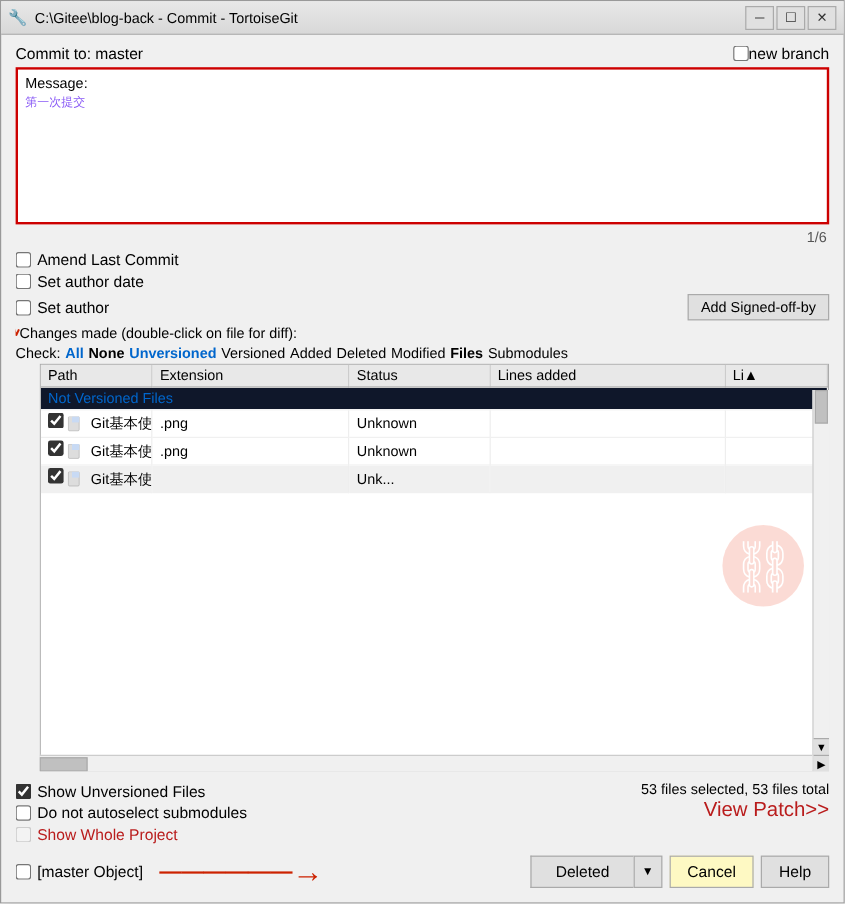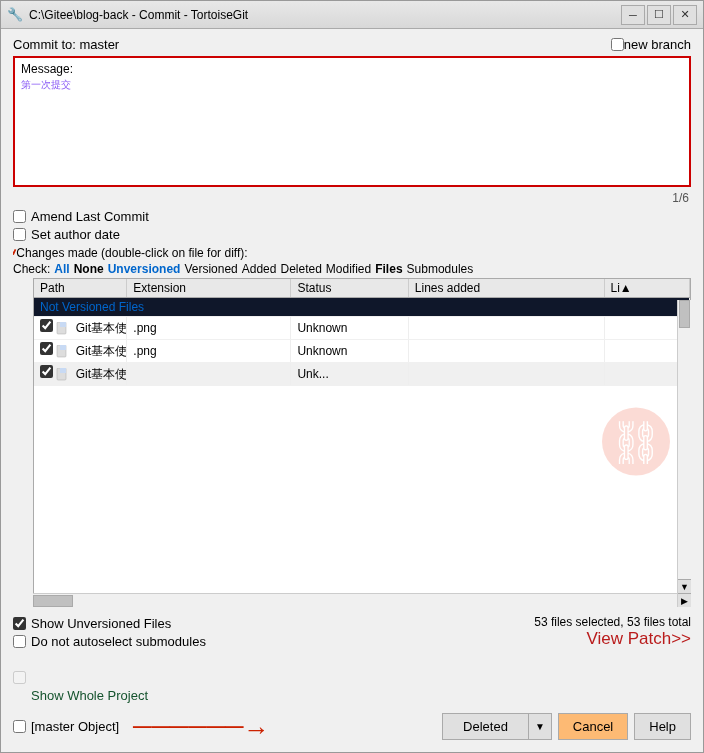--- a/index.html
+++ b/index.html
@@ -278,21 +278,21 @@
     .btn-commit-arrow {
       background: #e0e0e0;
       border: 1px solid #aaa;
       padding: 5px 6px;
       cursor: pointer;
       font-size: 10px;
       display: flex;
       align-items: center;
     }
     .btn-cancel {
-      background: #fdba74;
+      background: #fef9c3;
       border: 1px solid #aaa;
       padding: 5px 14px;
       font-size: 13px;
       cursor: pointer;
     }
     .btn-help {
       background: #e0e0e0;
       border: 1px solid #aaa;
       padding: 5px 14px;
       font-size: 13px;
@@ -354,20 +354,27 @@
     </div>
 
     <div class="checkboxes-section">
       <div class="checkbox-row">
         <input type="checkbox" class="checkbox-input" style="">
         <span>Amend Last Commit</span>
       </div>
       <div class="checkbox-row">
         <input type="checkbox" class="checkbox-input" style="">
         <span>Set author date</span>
+      </div>
+      <div class="checkbox-row-with-btn">
+        <div class="checkbox-left">
+          <input type="checkbox" class="checkbox-input" style="">
+          <span>Set author</span>
+        </div>
+        <button class="btn-signed">Add Signed-off-by</button>
       </div>
     </div>
 
     <div class="changes-section">
       <div style="position:relative; display:inline-block; flex-shrink:0;">
         <div class="changes-label">
           
           <span style="position:relative; display:inline-block;">
             <span style="position:absolute; left:-10px; top:-22px; color:#cc2200; font-size:20px; transform:rotate(25deg); pointer-events:none;">↘</span>
           </span>
@@ -483,21 +490,21 @@
             <span>Do not autoselect submodules</span>
           </div>
         </div>
         <div style="text-align:right;">
           <div class="stats-text">53 files selected, 53 files total</div>
           <a class="view-patch-link">View Patch&gt;&gt;</a>
         </div>
       </div>
       <div class="checkbox-row checkbox-disabled">
         <input type="checkbox" disabled="" class="checkbox-input" style="">
-        <span style="color:#14532d;margin-top:36px;">Show Whole Project</span>
+        <span style="color:#b91c1c;">Show Whole Project</span>
       </div>
     </div>
 
     <div class="action-buttons-row">
       <div class="checkbox-row" style="position:relative;">
         <input type="checkbox" class="checkbox-input" style="">
         <span>[master Object]</span>
 
         <span style="position:absolute; left:120px; top:-8px; color:#cc2200; font-size:26px; pointer-events:none; display:flex; align-items:center;">
           ──────→

